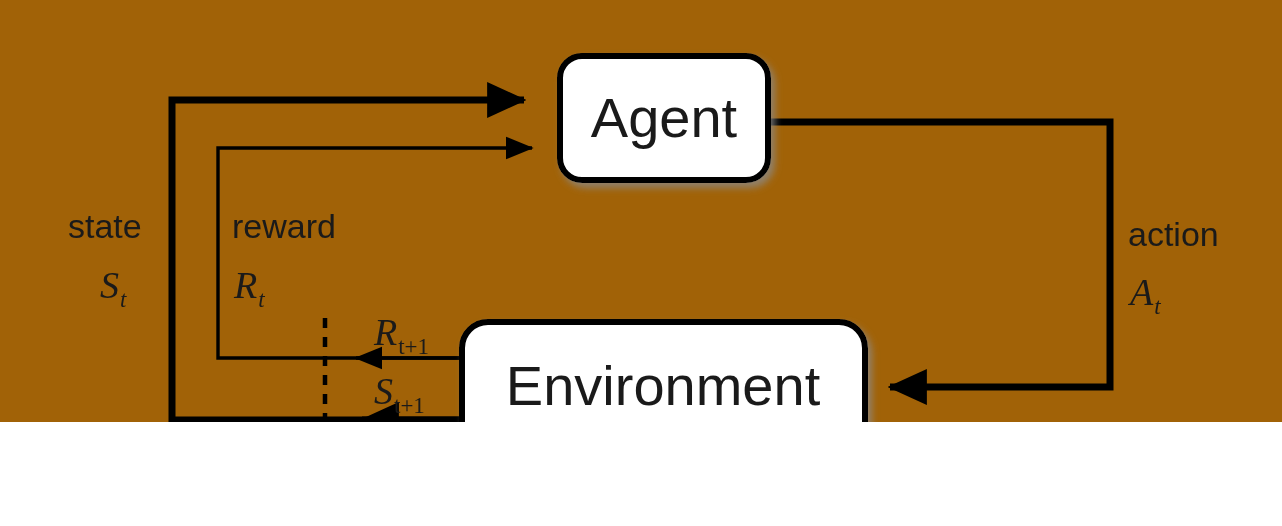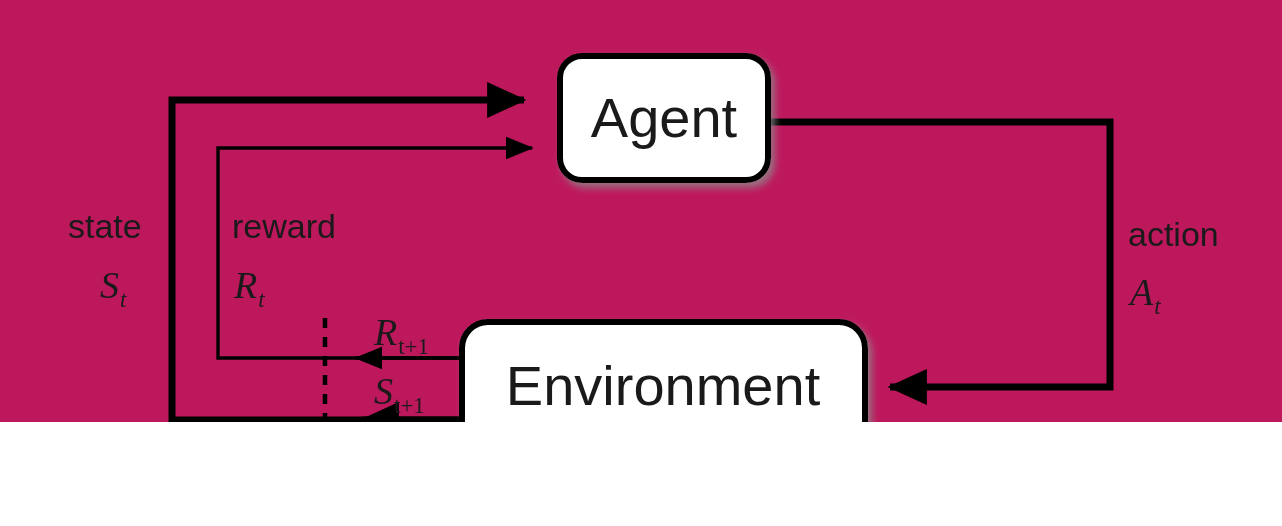--- a/index.html
+++ b/index.html
@@ -8,21 +8,21 @@
     padding: 0;
     background: #ffffff;
   }
   body {
     font-family: "Liberation Sans", sans-serif;
   }
   #canvas {
     position: relative;
     width: 1282px;
     height: 422px;
-    background: #be185d;
+    background: #a16207;
     overflow: hidden;
   }
   #diagram-svg {
     position: absolute;
     left: 0;
     top: 0;
     width: 1282px;
     height: 526px;
     display: block;
   }

